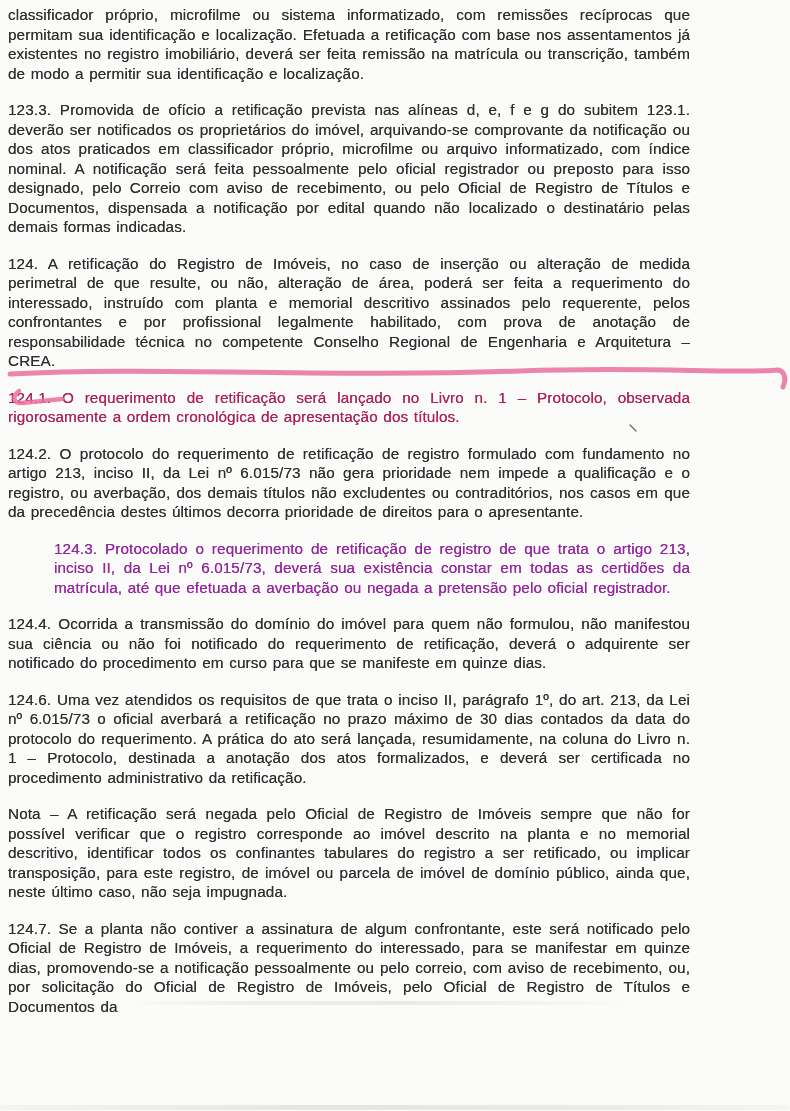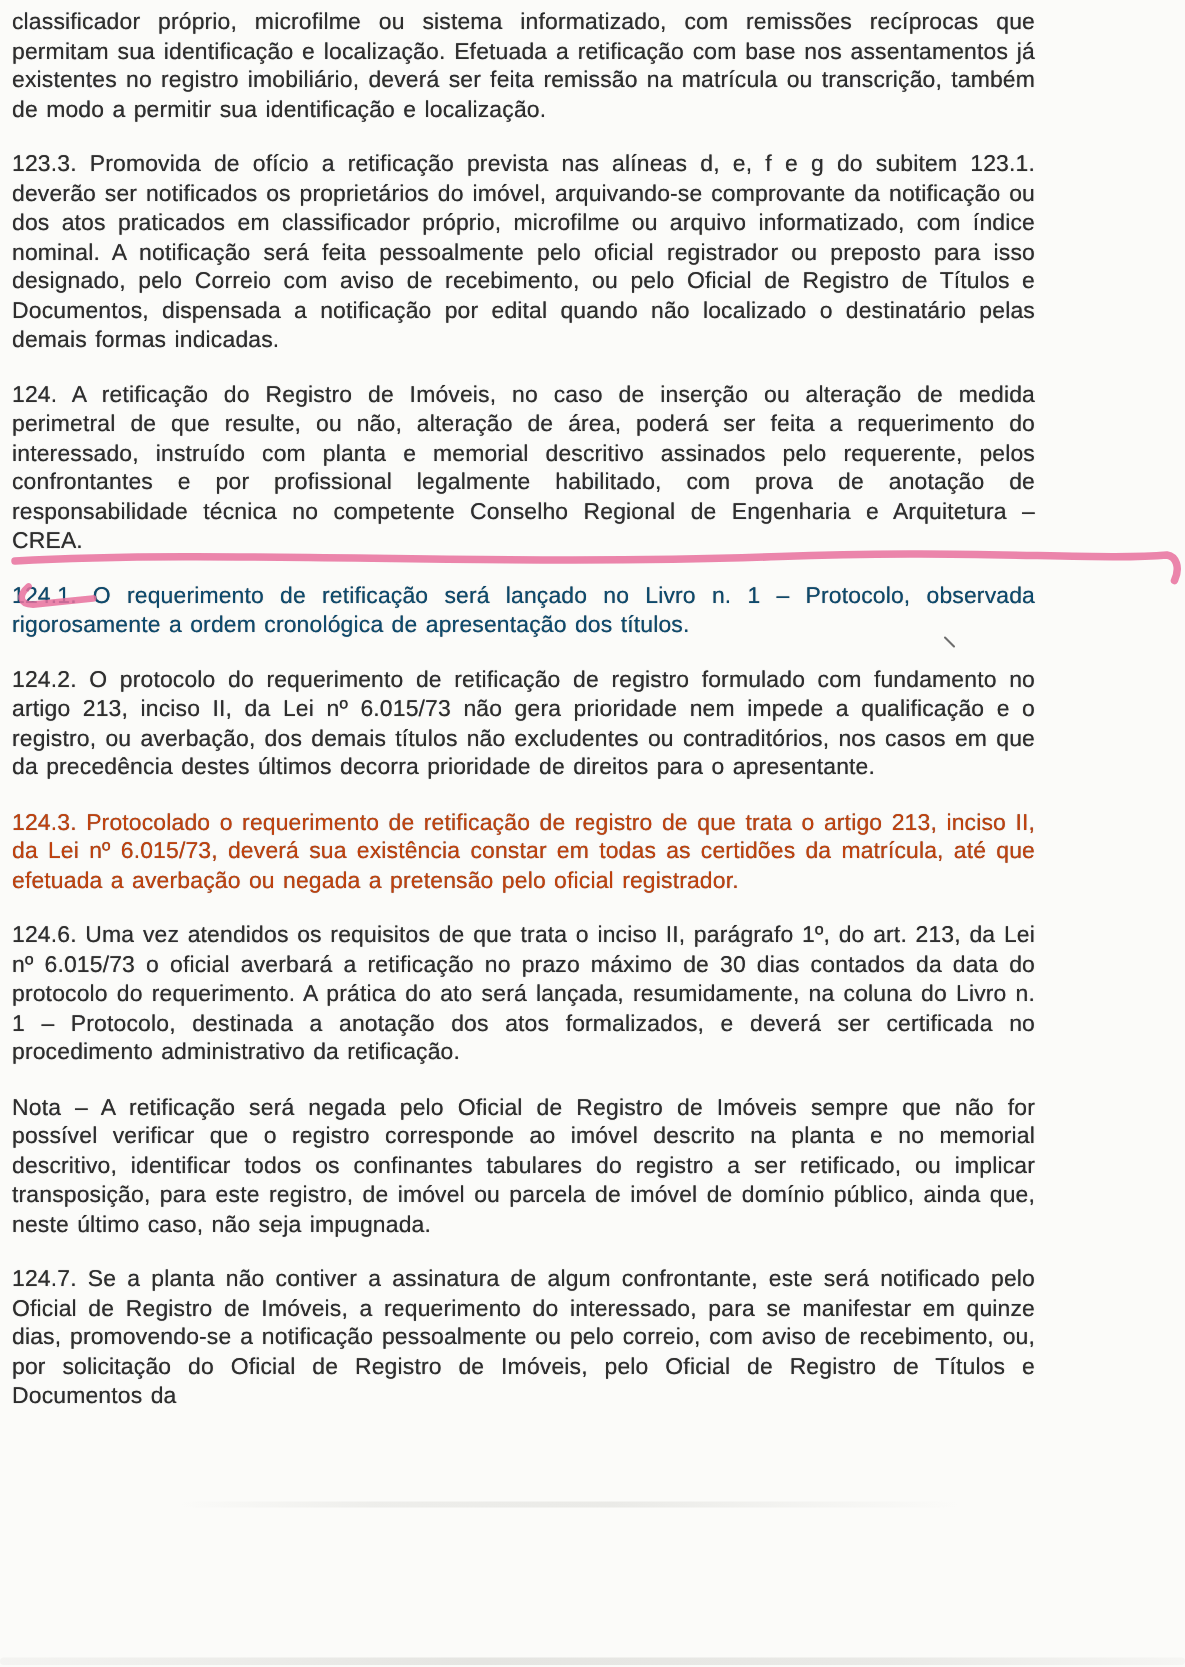--- a/index.html
+++ b/index.html
@@ -62,23 +62,24 @@
 </style>
 </head>
 <body style="background: rgb(251, 251, 249);">
 
 <div class="page">
 
   <div class="doc-text">
     <p style="color: rgb(46, 46, 46);">classificador próprio, microfilme ou sistema informatizado, com remissões recíprocas que permitam sua identificação e localização. Efetuada a retificação com base nos assentamentos já existentes no registro imobiliário, deverá ser feita remissão na matrícula ou transcrição, também de modo a permitir sua identificação e localização.</p>
     <p style="color: rgb(46, 46, 46);">123.3. Promovida de ofício a retificação prevista nas alíneas d, e, f e g do subitem 123.1. deverão ser notificados os proprietários do imóvel, arquivando-se comprovante da notificação ou dos atos praticados em classificador próprio, microfilme ou arquivo informatizado, com índice nominal. A notificação será feita pessoalmente pelo oficial registrador ou preposto para isso designado, pelo Correio com aviso de recebimento, ou pelo Oficial de Registro de Títulos e Documentos, dispensada a notificação por edital quando não localizado o destinatário pelas demais formas indicadas.</p>
     <p style="color: rgb(46, 46, 46);">124. A retificação do Registro de Imóveis, no caso de inserção ou alteração de medida perimetral de que resulte, ou não, alteração de área, poderá ser feita a requerimento do interessado, instruído com planta e memorial descritivo assinados pelo requerente, pelos confrontantes e por profissional legalmente habilitado, com prova de anotação de responsabilidade técnica no competente Conselho Regional de Engenharia e Arquitetura – CREA.</p>
-    <p style="color: #0c4a6e; margin-top: 12px;">124.1. O requerimento de retificação será lançado no Livro n. 1 – Protocolo, observada rigorosamente a ordem cronológica de apresentação dos títulos.</p>
+    <p style="color: #be185d; margin-top: 12px;">124.1. O requerimento de retificação será lançado no Livro n. 1 – Protocolo, observada rigorosamente a ordem cronológica de apresentação dos títulos.</p>
     <p style="color: rgb(46, 46, 46);">124.2. O protocolo do requerimento de retificação de registro formulado com fundamento no artigo 213, inciso II, da Lei nº 6.015/73 não gera prioridade nem impede a qualificação e o registro, ou averbação, dos demais títulos não excludentes ou contraditórios, nos casos em que da precedência destes últimos decorra prioridade de direitos para o apresentante.</p>
-    <p style="color: #c2410c;">124.3. Protocolado o requerimento de retificação de registro de que trata o artigo 213, inciso II, da Lei nº 6.015/73, deverá sua existência constar em todas as certidões da matrícula, até que efetuada a averbação ou negada a pretensão pelo oficial registrador.</p>
+    <p style="color: #a21caf; margin-left: 46px;">124.3. Protocolado o requerimento de retificação de registro de que trata o artigo 213, inciso II, da Lei nº 6.015/73, deverá sua existência constar em todas as certidões da matrícula, até que efetuada a averbação ou negada a pretensão pelo oficial registrador.</p>
+    <p style="color: rgb(46, 46, 46);">124.4. Ocorrida a transmissão do domínio do imóvel para quem não formulou, não manifestou sua ciência ou não foi notificado do requerimento de retificação, deverá o adquirente ser notificado do procedimento em curso para que se manifeste em quinze dias.</p>
     <p style="color: rgb(46, 46, 46);">124.6. Uma vez atendidos os requisitos de que trata o inciso II, parágrafo 1º, do art. 213, da Lei nº 6.015/73 o oficial averbará a retificação no prazo máximo de 30 dias contados da data do protocolo do requerimento. A prática do ato será lançada, resumidamente, na coluna do Livro n. 1 – Protocolo, destinada a anotação dos atos formalizados, e deverá ser certificada no procedimento administrativo da retificação.</p>
     <p style="color: rgb(46, 46, 46);">Nota – A retificação será negada pelo Oficial de Registro de Imóveis sempre que não for possível verificar que o registro corresponde ao imóvel descrito na planta e no memorial descritivo, identificar todos os confinantes tabulares do registro a ser retificado, ou implicar transposição, para este registro, de imóvel ou parcela de imóvel de domínio público, ainda que, neste último caso, não seja impugnada.</p>
     <p style="color: rgb(46, 46, 46);">124.7. Se a planta não contiver a assinatura de algum confrontante, este será notificado pelo Oficial de Registro de Imóveis, a requerimento do interessado, para se manifestar em quinze dias, promovendo-se a notificação pessoalmente ou pelo correio, com aviso de recebimento, ou, por solicitação do Oficial de Registro de Imóveis, pelo Oficial de Registro de Títulos e Documentos da</p>
   </div>
 
   <svg class="marker-overlay" viewBox="0 0 790 1111" xmlns="http://www.w3.org/2000/svg">
 
     <path class="marker" d="M 10 374 C 150 366, 330 378, 520 371 C 640 366, 735 374, 778 370 C 784 371, 787 378, 783 387" fill="none" stroke="#e8709e" stroke-width="5" stroke-linecap="round" opacity="0.85"></path>
 
     <path class="marker" d="M 19 391 C 12 397, 13 403, 22 403 L 62 399" fill="none" stroke="#e8709e" stroke-width="4.5" stroke-linecap="round" opacity="0.85"></path>

